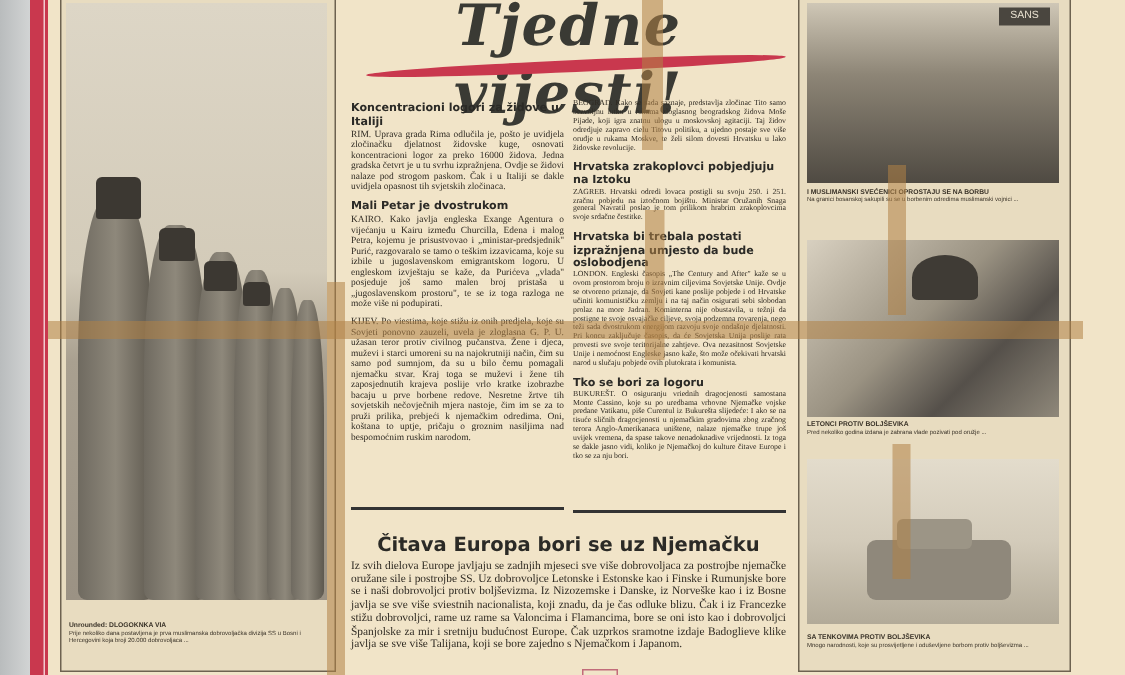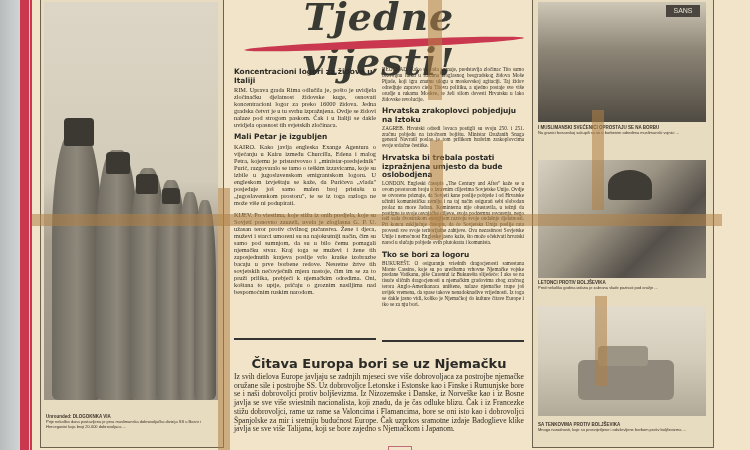--- a/index.html
+++ b/index.html
@@ -62,21 +62,21 @@
     <div class="caption-title">Unrounded: DLOGOKNKA VIA</div>
     <div>Prije nekoliko dana postavljena je prva muslimanska dobrovoljačka divizija SS u Bosni i Hercegovini koja broji 20.000 dobrovoljaca ...</div>
   </div>
 
   <div class="title-head">Tjedne vijesti!</div>
   <div class="title-swash"></div>
 
   <div class="col col-1">
     <h3>Koncentracioni logori za židove u Italiji</h3>
     <p>RIM. Uprava grada Rima odlučila je, pošto je uvidjela zločinačku djelatnost židovske kuge, osnovati koncentracioni logor za preko 16000 židova. Jedna gradska četvrt je u tu svrhu izpražnjena. Ovdje se židovi nalaze pod strogom paskom. Čak i u Italiji se dakle uvidjela opasnost tih svjetskih zločinaca.</p>
-    <h3>Mali Petar je izgubljen</h3>
+    <h3>Mali Petar je dvostrukom</h3>
     <p>KAIRO. Kako javlja engleska Exange Agentura o vijećanju u Kairu između Churcilla, Edena i malog Petra, kojemu je prisustvovao i „ministar-predsjednik" Purić, razgovaralo se tamo o teškim izzavicama, koje su izbile u jugoslavenskom emigrantskom logoru. U engleskom izvještaju se kaže, da Purićeva „vlada" posjeduje još samo malen broj pristaša u „jugoslavenskom prostoru", te se iz toga razloga ne može više ni podupirati.</p>
     <p>KIJEV. Po viestima, koje stižu iz onih predjela, koje su Sovjeti ponovno zauzeli, uvela je zloglasna G. P. U. užasan teror protiv civilnog pučanstva. Žene i djeca, muževi i starci umoreni su na najokrutniji način, čim su samo pod sumnjom, da su u bilo čemu pomagali njemačku stvar. Kraj toga se muževi i žene tih zaposjednutih krajeva poslije vrlo kratke izobrazbe bacaju u prve borbene redove. Nesretne žrtve tih sovjetskih nečovječnih mjera nastoje, čim im se za to pruži prilika, prebjeći k njemačkim odredima. Oni, koštana to uptje, pričaju o groznim nasiljima nad bespomoćnim ruskim narodom.</p>
   </div>
 
   <div class="col col-2 right">
     <p>BEOGRAD. Kako se sada saznaje, predstavlja zločinac Tito samo bezvoljnu lutku u rukama zloglasnog beogradskog židova Moše Pijade, koji igra znatnu ulogu u moskovskoj agitaciji. Taj židov odredjuje zapravo cielu Titovu politiku, a ujedno postaje sve više oruđje u rukama Moskve, te želi silom dovesti Hrvatsku u lako židovske revolucije.</p>
     <h3>Hrvatska zrakoplovci pobjedjuju na Iztoku</h3>
     <p>ZAGREB. Hrvatski odredi lovaca postigli su svoju 250. i 251. zračnu pobjedu na iztočnom bojištu. Ministar Oružanih Snaga general Navratil poslao je tom prilikom hrabrim zrakoplovcima svoje srdačne čestitke.</p>
     <h3>Hrvatska bi trebala postati izpražnjena umjesto da bude oslobodjena</h3>
     <p>LONDON. Engleski časopis „The Century and After" kaže se u ovom prostorom broju o izravnim ciljevima Sovjetske Unije. Ovdje se otvoreno priznaje, da Sovjeti kane poslije pobjede i od Hrvatske učiniti komunističku zemlju i na taj način osigurati sebi slobodan prolaz na more Jadran. Kominterna nije obustavila, u težnji da postigne te svoje osvajačke ciljeve, svoja podzemna rovarenja, nego teži sada dvostrukom energijom razvoju svoje ondašnje djelatnosti. Pri koncu zaključuje časopis, da će Sovjetska Unija poslije rata provesti sve svoje teritorijalne zahtjeve. Ova nezasitnost Sovjetske Unije i nemoćnost Engleske jasno kaže, što može očekivati hrvatski narod u slučaju pobjede ovih plutokrata i komunista.</p>

